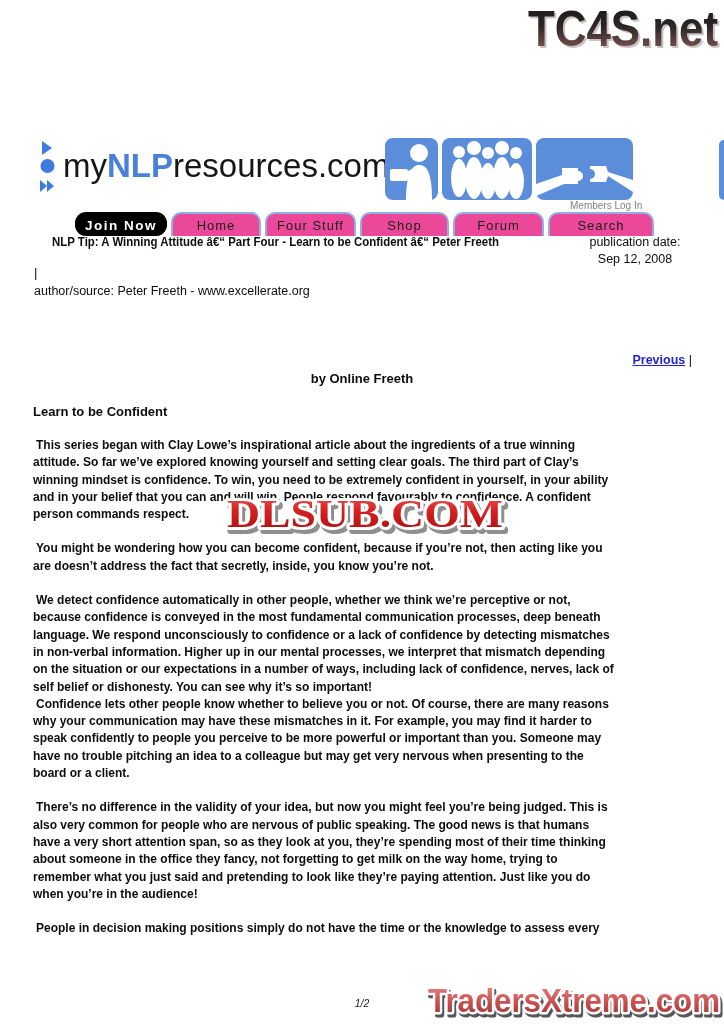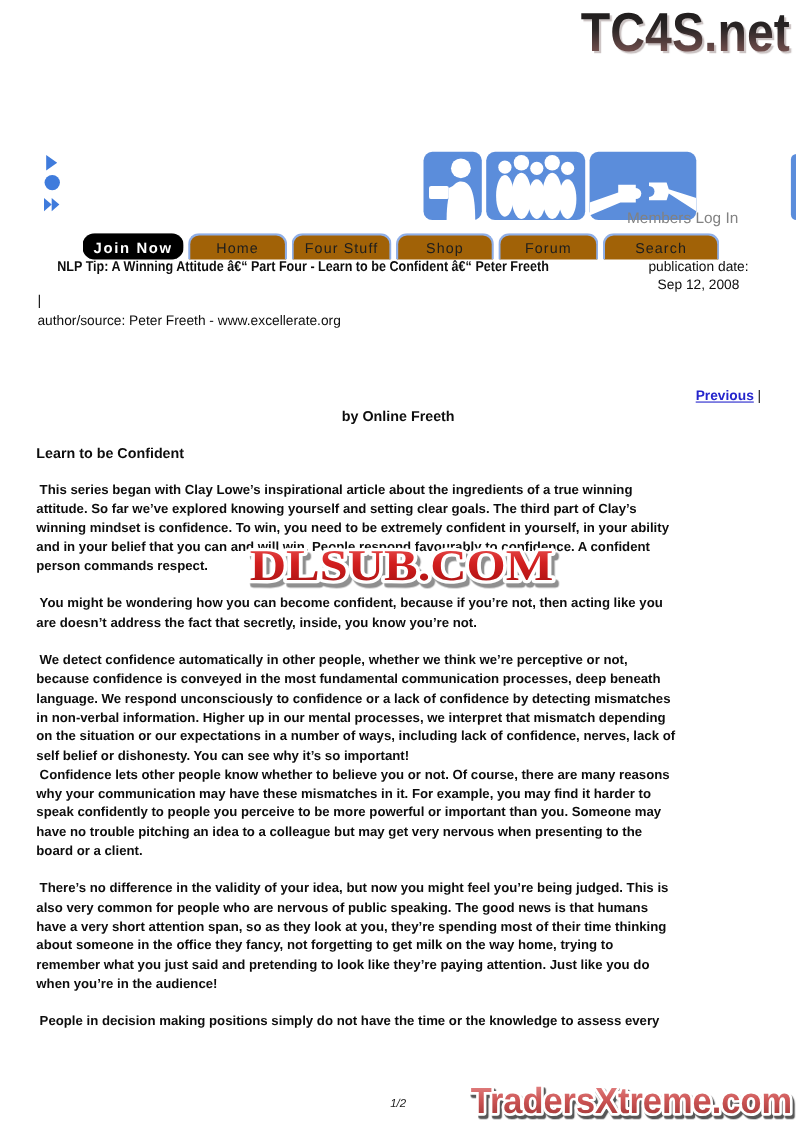--- a/index.html
+++ b/index.html
@@ -16,26 +16,26 @@
   .brand .nlp{color:#4a80d8;font-weight:bold;}
   .tagline{margin-left:7px;margin-top:3px;font-size:14.5px;letter-spacing:.2px;color:#2e2e2e;white-space:nowrap;}
   .tagline .sep{color:#4a80d8;font-weight:bold;padding:0 4px;}
 
   
   .tiles{position:absolute;left:385px;top:138px;display:flex;gap:4px;}
   .tile{background:#5b8ddb;border-radius:8px;height:62px;}
   .tile.t1{width:53px;} .tile.t2{width:90px;} .tile.t3{width:97px;}
   .partial-tile{position:absolute;left:719px;top:140px;width:5px;height:60px;
       background:#5b8ddb;border-radius:5px 0 0 5px;}
-  .members{position:absolute;left:570px;top:190px;font-size:14px;color:#828282;cursor:pointer;}
+  .members{position:absolute;left:570px;top:200px;font-size:10px;color:#828282;cursor:pointer;}
 
   
   .nav{position:absolute;left:55px;top:212px;display:flex;gap:4px;height:24px;padding-left:20px;}
   .tab{box-sizing:border-box;border:2px solid #8fafe8;border-bottom:none;
-       border-radius:10px 10px 0 0;background:#a16207;font-size:13px;color:#1d1d1d;
+       border-radius:10px 10px 0 0;background:#ec4899;font-size:13px;color:#1d1d1d;
        letter-spacing:1px;display:flex;align-items:center;justify-content:center;cursor:pointer;}
   .tab.active{background:#000;border-color:#000;color:#fff;font-weight:bold;
        letter-spacing:1.5px;border-radius:11px;font-size:13.5px;}
 
   
   .article-title{position:absolute;left:52px;top:234px;font-size:13px;font-weight:bold;
        white-space:nowrap;transform:scaleX(.88);transform-origin:left top;z-index:5;}
   .pub-block{position:absolute;left:580px;top:234px;width:110px;text-align:center;
        font-size:12.5px;line-height:17px;z-index:4;}
   .pipe{position:absolute;left:34px;top:265px;font-size:13px;}
@@ -76,20 +76,21 @@
 </svg>
 
 <div class="logo">
   <div class="logo-row">
     <svg width="20" height="54" viewBox="0 0 20 54">
       <polygon points="4,2 14,9 4,16" fill="#3f7bdc"></polygon>
       <circle cx="9.5" cy="27" r="7" fill="#3f7bdc"></circle>
       <polygon points="2,41 9,47 2,53" fill="#3f7bdc"></polygon>
       <polygon points="9,41 16,47 9,53" fill="#3f7bdc"></polygon>
     </svg>
+    <span class="brand"><span>my</span><span class="nlp">NLP</span><span>resources.com</span></span>
   </div>
 </div>
 
 <div class="tiles">
   <div class="tile t1">
     <svg width="53" height="62" viewBox="0 0 53 62">
       <circle cx="34" cy="15" r="9" fill="#fff"></circle>
       <path d="M21 62 C21 34 28 27 34 27 C43 27 47 37 47 62 Z" fill="#fff"></path>
       <rect x="5" y="31" width="18" height="12" rx="2" fill="#fff"></rect>
       <polygon points="23,33 29,30 29,44 23,41" fill="#fff"></polygon>

